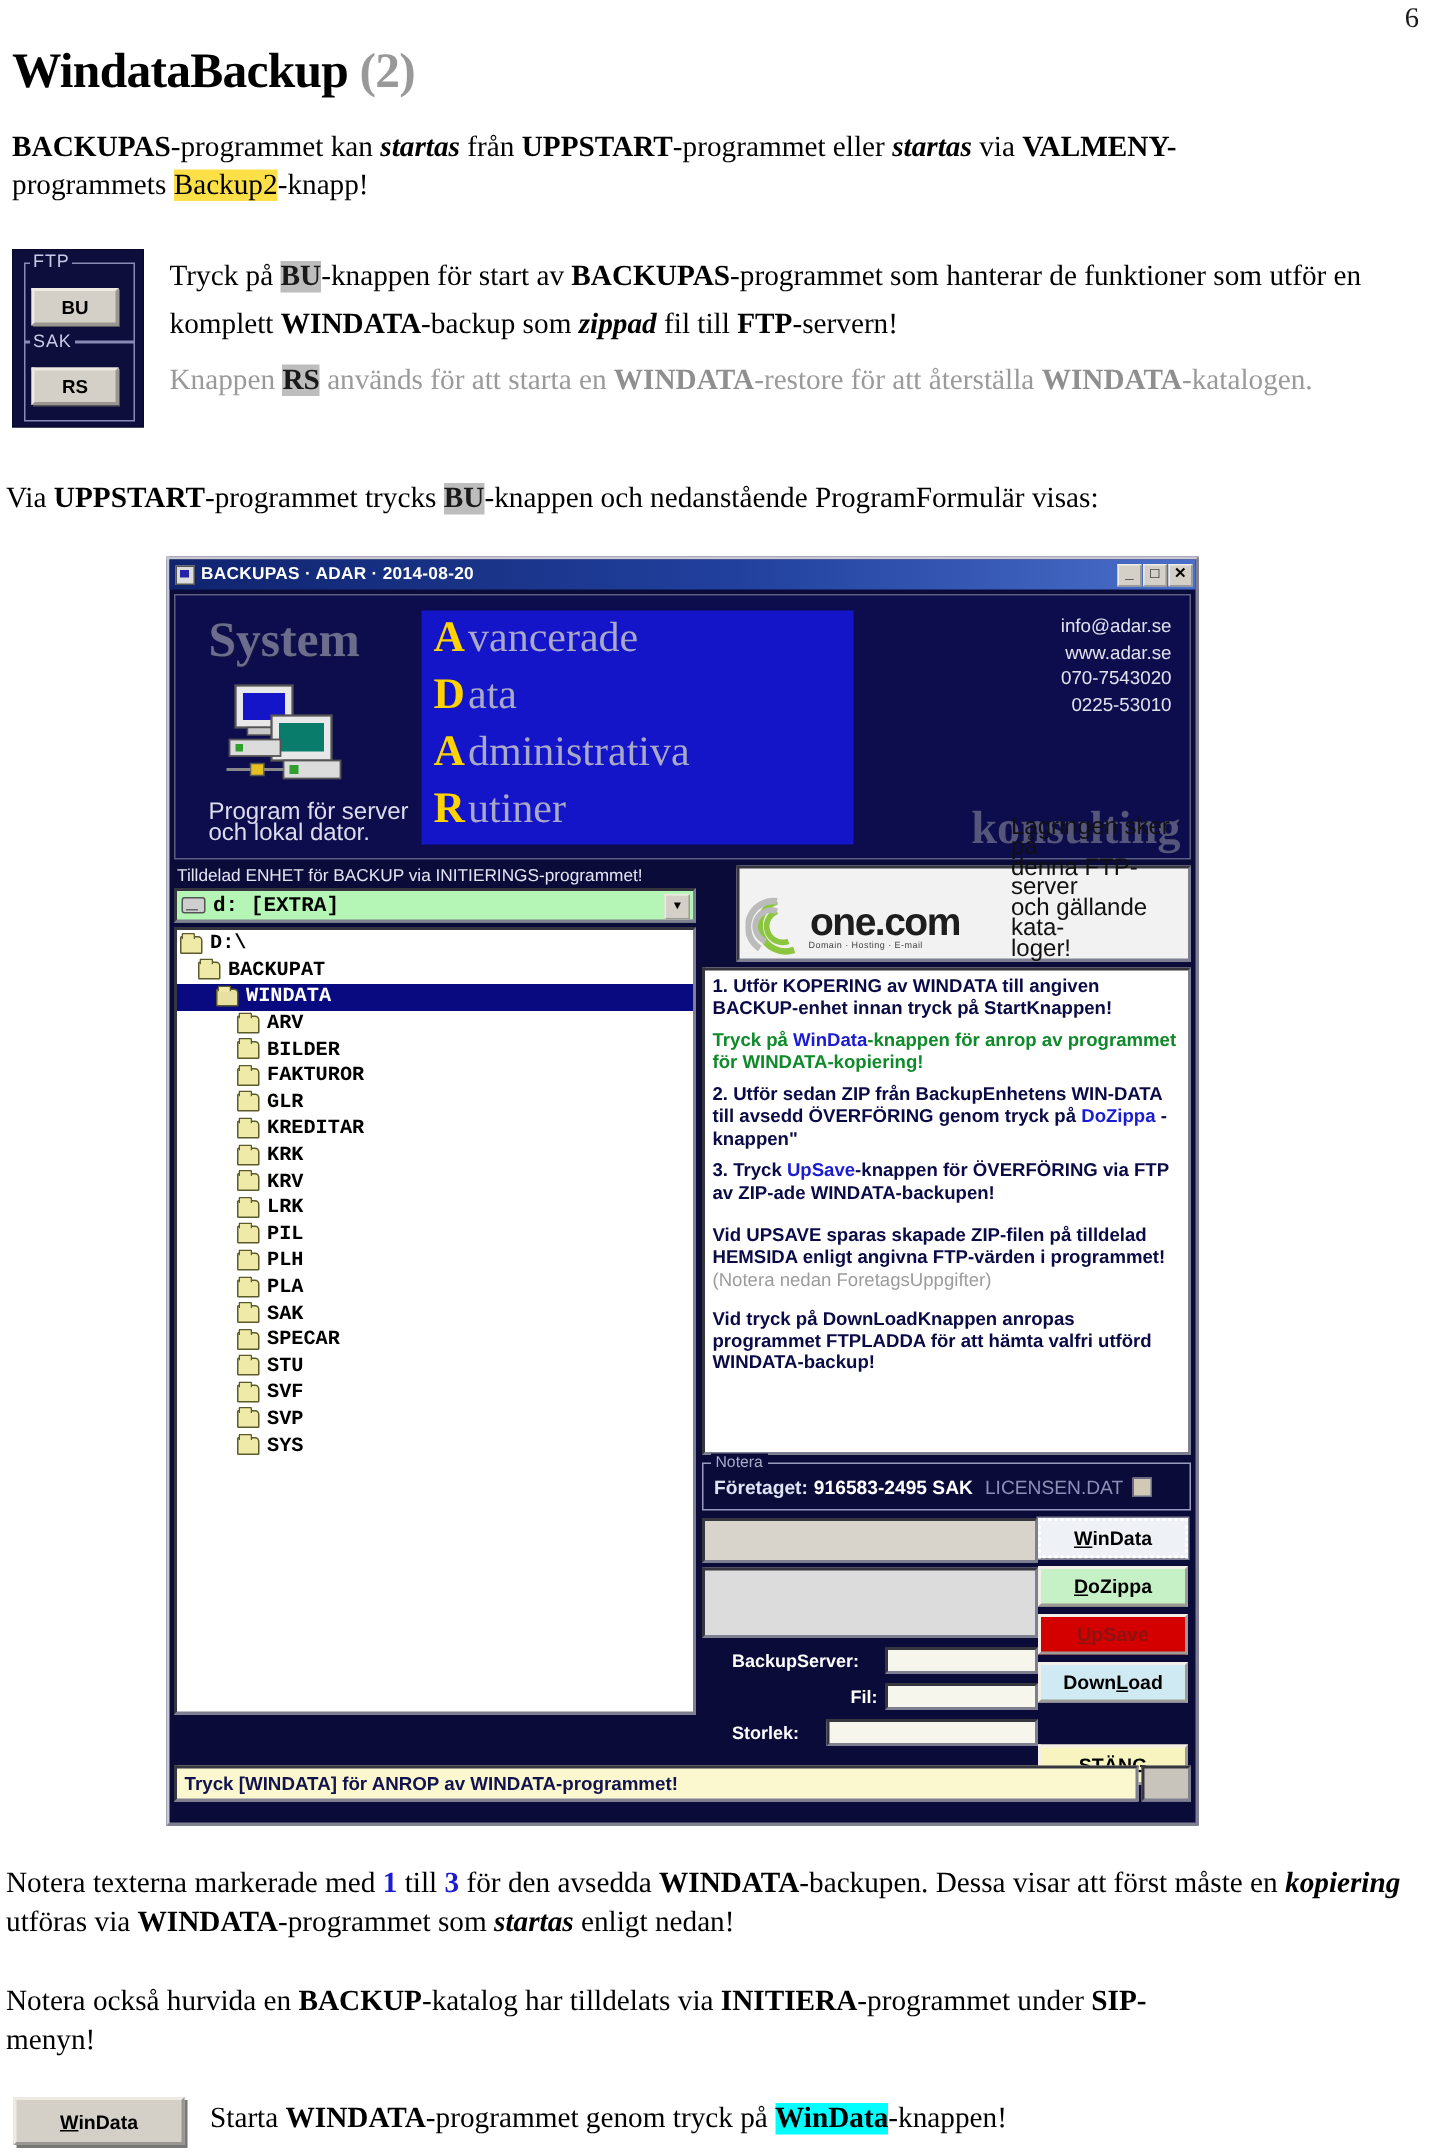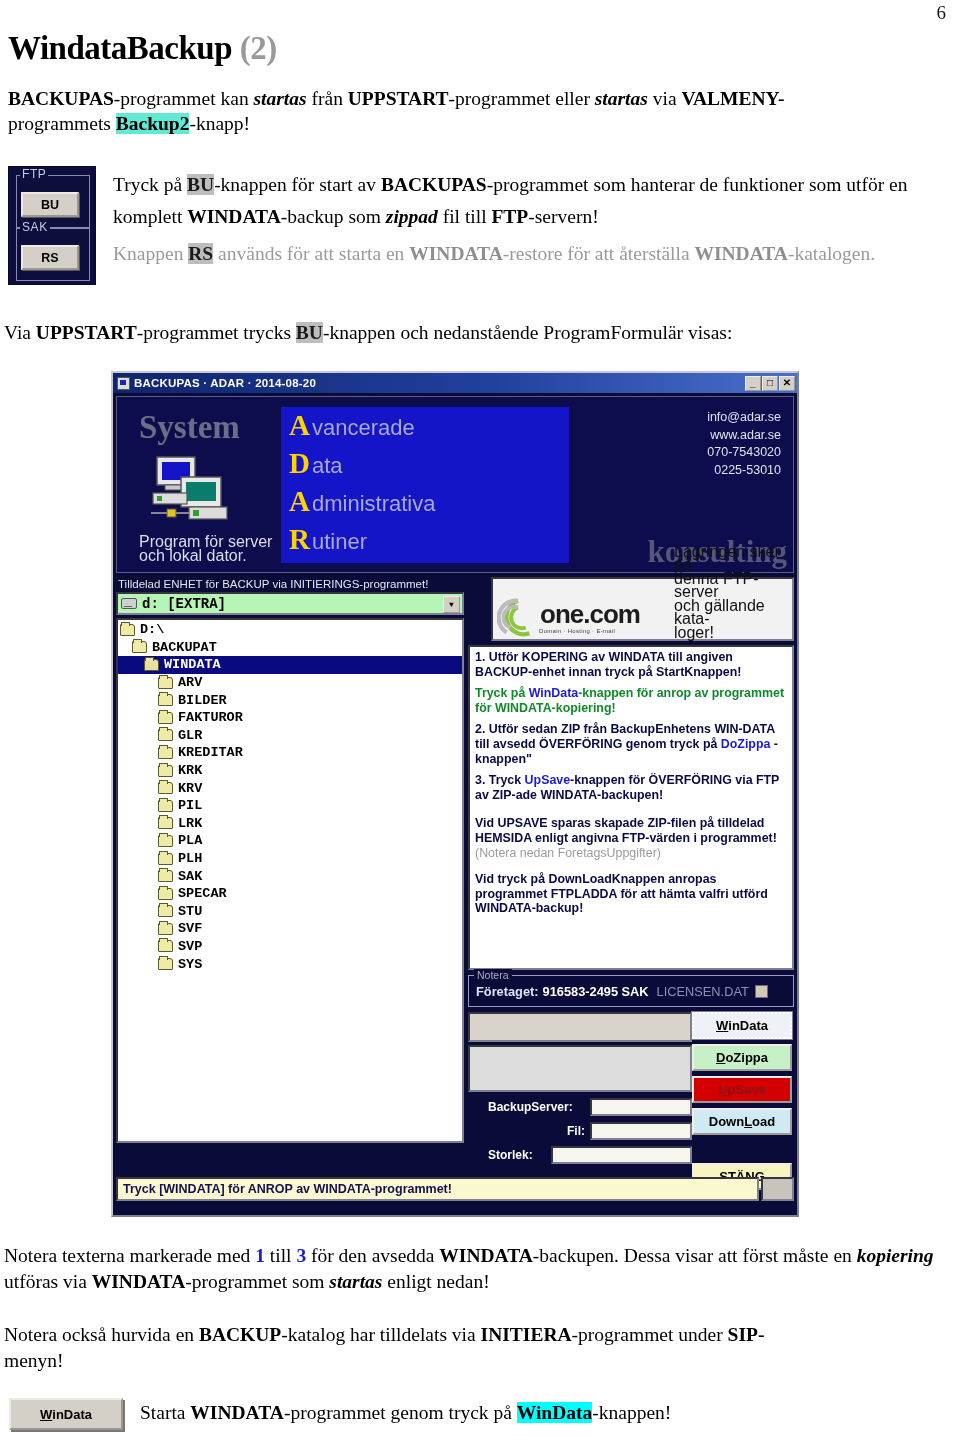--- a/index.html
+++ b/index.html
@@ -26,21 +26,21 @@
     font-family:"Liberation Serif", serif;
     font-size:33px; font-weight:bold; letter-spacing:-0.5px;
   }
   .doc-title .paren { color:#999; font-weight:bold; }
 
   
   .intro {
     position:absolute; top:86px; left:8px; width:930px;
     font-size:19.5px; line-height:25px;
   }
-  .hl-green { background:#5eead4; font-weight:bold; }
+  .hl-green { background:#fde047; font-weight:normal; }
   .b { font-weight:bold; }
   .i { font-style:italic; font-weight:bold; }
 
   
   .ftp-panel {
     position:absolute; left:8px; top:166px;
     width:88px; height:119px;
     background:#0e0e3c;
     border:1px solid #0a0a30;
   }
@@ -139,22 +139,22 @@
     background:#1414c8;
     padding:2px 0 0 8px;
   }
   .adar-row { display:flex; align-items:baseline; height:38px; }
   .adar-row .cap {
     font-family:"Liberation Serif", serif;
     font-size:29px; font-weight:bold; color:#ffd300;
     width:23px;
   }
   .adar-row .rest {
-    font-family:Liberation Sans, sans-serif;
-    font-size:22px; color:#a8a8c8;
+    font-family:Liberation Serif, serif;
+    font-size:28px; color:#a8a8c8;
   }
   .banner .contact {
     position:absolute; right:12px; top:12px;
     text-align:right; font-size:12.5px; color:#e2e2ee; line-height:17.5px;
   }
   .banner .konsult {
     position:absolute; right:6px; bottom:2px;
     font-family:"Liberation Serif", serif;
     font-size:31px; font-weight:bold; color:#56567a;
   }
@@ -487,33 +487,33 @@
         <div class="tree-row" style="padding-left:40px">
           <span class="fld"></span>
           <span>KRK</span>
         </div>
         <div class="tree-row" style="padding-left:40px">
           <span class="fld"></span>
           <span>KRV</span>
         </div>
         <div class="tree-row" style="padding-left:40px">
           <span class="fld"></span>
+          <span>LRK</span>
+        </div>
+        <div class="tree-row" style="padding-left:40px">
+          <span class="fld"></span>
           <span>PIL</span>
         </div>
         <div class="tree-row" style="padding-left:40px">
           <span class="fld"></span>
-          <span>LRK</span>
+          <span>PLH</span>
         </div>
         <div class="tree-row" style="padding-left:40px">
           <span class="fld"></span>
           <span>PLA</span>
-        </div>
-        <div class="tree-row" style="padding-left:40px">
-          <span class="fld"></span>
-          <span>PLH</span>
         </div>
         <div class="tree-row" style="padding-left:40px">
           <span class="fld"></span>
           <span>SAK</span>
         </div>
         <div class="tree-row" style="padding-left:40px">
           <span class="fld"></span>
           <span>SPECAR</span>
         </div>
         <div class="tree-row" style="padding-left:40px">

